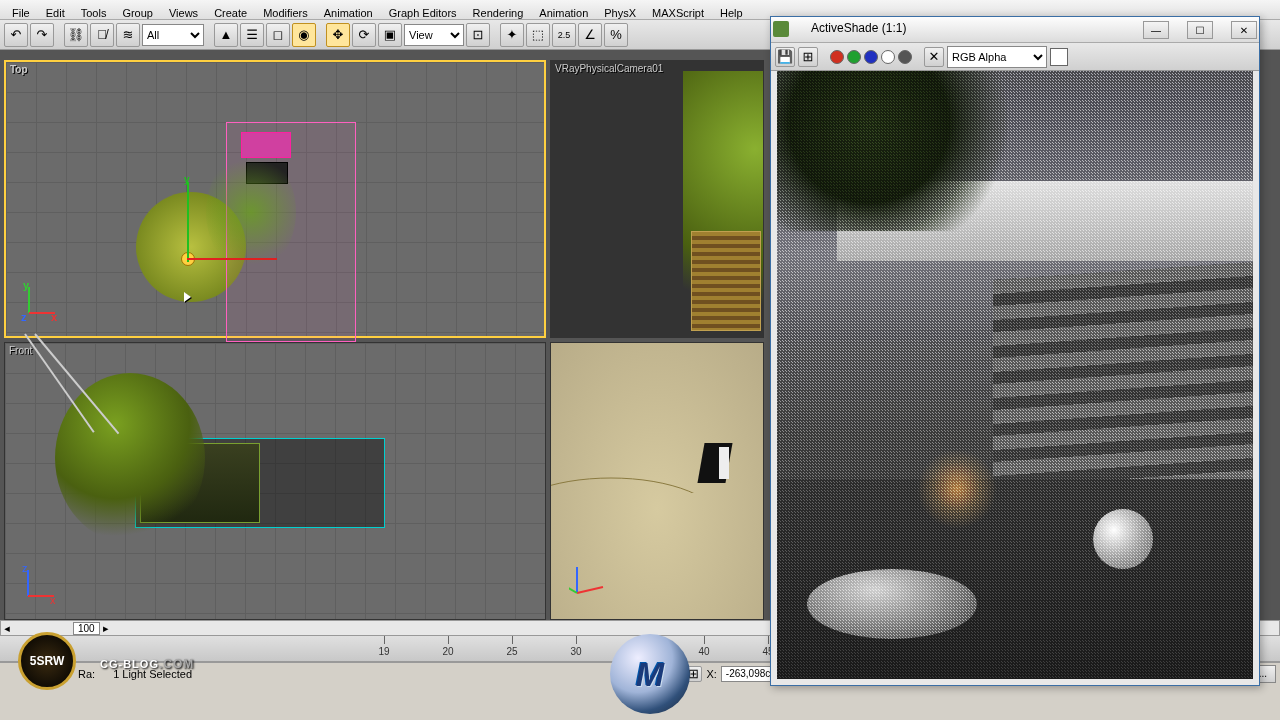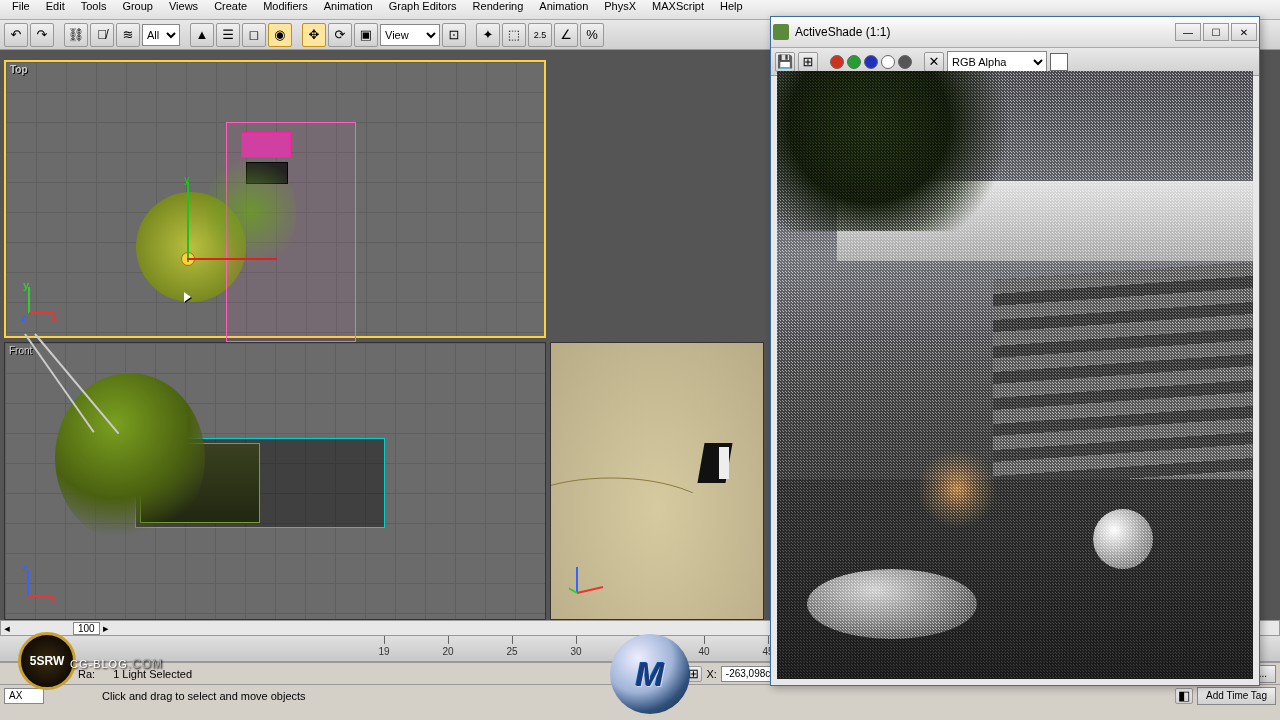--- a/index.html
+++ b/index.html
@@ -1,18 +1,18 @@
 <!DOCTYPE html>
 <html><head>
 <meta charset="utf-8">
 <style>
 * { margin: 0; padding: 0; box-sizing: border-box; font-family: "Segoe UI", Tahoma, sans-serif; font-size: 11px; }
 body { background: #808080; width: 1280px; height: 720px; overflow: hidden; position: relative; }
 
-.menubar { background: linear-gradient(#f5f5f5,#e0e0e0); height: 20px; display: flex; align-items: flex-start; padding: 0 4px; border-bottom: 1px solid #aaa; }
+.menubar { background: linear-gradient(#f5f5f5,#e0e0e0); height: 20px; display: flex; align-items: flex-end; padding: 0 4px; border-bottom: 1px solid #aaa; }
 .menubar span { padding: 0 8px; cursor: default; }
 
 .toolbar { background: linear-gradient(#e8e8e8,#d0d0d0); height: 30px; display: flex; align-items: center; padding: 0 4px; gap: 2px; border-bottom: 1px solid #999; }
 .tbtn { width: 24px; height: 24px; background: linear-gradient(#f0f0f0,#d0d0d0); border: 1px solid #999; border-radius: 2px; display: flex; align-items: center; justify-content: center; font-size: 13px; }
 .tbtn.active { background: #ffe69c; border-color: #c09020; }
 .tsel { height: 22px; background: #fff; border: 1px solid #888; font-size: 11px; }
 .tsep { width: 6px; }
 
 .viewports { position: absolute; top: 50px; left: 0; right: 0; bottom: 100px; background: #555; }
 .vp { position: absolute; background: #6b6b6b; border: 1px solid #333; }
@@ -34,21 +34,21 @@
 .timeline-scroll { height: 16px; background: #e8e8e8; border: 1px solid #999; display: flex; align-items: center; }
 .timeline-ruler { height: 26px; background: linear-gradient(#e0e0e0,#c8c8c8); position: relative; border-bottom: 1px solid #999; }
 .tick { position: absolute; top: 0; width: 1px; height: 8px; background: #666; }
 .tick-label { position: absolute; top: 10px; font-size: 10px; color: #333; transform: translateX(-50%); }
 .status-row { height: 22px; display: flex; align-items: center; gap: 4px; padding: 0 4px; border-top: 1px solid #999; }
 .status-input { background: #fff; border: 1px solid #888; height: 16px; padding: 0 4px; font-size: 10px; }
 .status-btn { background: linear-gradient(#f0f0f0,#d0d0d0); border: 1px solid #888; height: 18px; padding: 0 8px; font-size: 10px; }
 
 
 .aswin { position: absolute; top: 16px; left: 770px; width: 490px; height: 670px; background: #e8e8e8; border: 1px solid #3a6ea5; box-shadow: 2px 2px 8px rgba(0,0,0,.3); }
-.aswin-titlebar { height: 26px; background: linear-gradient(#fdfdfd,#dcdcdc); display: flex; align-items: center; padding: 15px 2px; border-bottom: 1px solid #aaa; }
+.aswin-titlebar { height: 26px; background: linear-gradient(#fdfdfd,#dcdcdc); display: flex; align-items: flex-start; padding: 4px 2px; border-bottom: 1px solid #aaa; gap: 16px; }
 .aswin-titlebar .ico { width: 16px; height: 16px; background: #5a8a3a; border-radius: 2px; margin-right: 6px; }
 .aswin-titlebar .title { flex: 1; font-size: 12px; }
 .aswin-titlebar .wbtn { width: 26px; height: 18px; background: linear-gradient(#f5f5f5,#d8d8d8); border: 1px solid #999; margin-left: 2px; display: flex; align-items: center; justify-content: center; font-size: 10px; }
 .aswin-toolbar { height: 28px; background: linear-gradient(#e8e8e8,#d0d0d0); display: flex; align-items: center; gap: 3px; padding: 0 4px; border-bottom: 1px solid #999; }
 .aswin-render { position: absolute; top: 54px; left: 6px; right: 6px; bottom: 6px; background: #000; overflow: hidden; }
 
 .dot { width: 14px; height: 14px; border-radius: 50%; border: 1px solid #666; }
 .swatch { width: 18px; height: 18px; background: #fff; border: 1px solid #666; }
 
 .render-sky { position: absolute; inset: 0; background: linear-gradient(#7a7a80 0%, #9a9aa0 30%, #606060 60%, #3a3a3a 100%); }
@@ -56,21 +56,21 @@
   repeating-conic-gradient(#000 0% 0.5%, #fff 0.5% 1%) 0 0/3px 3px; mix-blend-mode: overlay; }
 .render-tree { position: absolute; top: -20px; left: -20px; width: 280px; height: 180px; background: radial-gradient(circle at 40% 40%, #2a3a1a 0%, #1a2510 40%, transparent 70%); }
 .render-wall { position: absolute; top: 110px; left: 60px; right: 0; height: 80px; background: linear-gradient(#e8e8e8,#c0c0c0); }
 .render-stairs { position: absolute; top: 200px; right: 0; width: 260px; height: 240px; background: repeating-linear-gradient(180deg, #888 0 14px, #555 14px 26px); transform: skewY(-4deg); }
 .render-floor { position: absolute; bottom: 0; left: 0; right: 0; height: 200px; background: linear-gradient(#4a4a4a,#2a2a2a); }
 .render-glow { position: absolute; bottom: 150px; left: 140px; width: 80px; height: 80px; border-radius: 50%; background: radial-gradient(circle, rgba(255,200,120,.7), transparent 70%); }
 .render-lamp { position: absolute; bottom: 110px; right: 100px; width: 60px; height: 60px; border-radius: 50%; background: radial-gradient(circle at 35% 35%, #fff, #bbb 50%, #888); }
 .render-table { position: absolute; bottom: 40px; left: 30px; width: 170px; height: 70px; border-radius: 50%; background: radial-gradient(ellipse at 40% 30%, #ddd, #999 60%, #666); }
 
 .logo-badge { position: absolute; left: 18px; bottom: 30px; width: 58px; height: 58px; border-radius: 50%; background: radial-gradient(circle,#3a2a10,#000); border: 3px solid #c9a030; display: flex; align-items: center; justify-content: center; color: #fff; font-weight: bold; font-size: 12px; z-index: 50; }
-.logo-text { position: absolute; left: 70px; bottom: 48px; color: #fff; font-weight: normal; font-size: 16px; text-shadow: 1px 1px 2px #000; z-index: 50; letter-spacing: 1px; }
+.logo-text { position: absolute; left: 100px; bottom: 48px; color: #fff; font-weight: bold; font-size: 16px; text-shadow: 1px 1px 2px #000; z-index: 50; letter-spacing: 1px; }
 .logo-text .dim { color: #aaa; font-size: 12px; }
 .logo-center { position: absolute; left: 610px; bottom: 6px; width: 80px; height: 80px; border-radius: 50%; background: radial-gradient(circle at 35% 30%,#eef,#a0b4d8 45%,#30507a 70%,#162030); display: flex; align-items: center; justify-content: center; z-index: 50; }
 .logo-center .m { font-size: 34px; font-weight: bold; font-style: italic; color: #1a3a7a; text-shadow: 1px 1px 0 #cde, -1px -1px 0 #05a; }
 </style>
 </head>
 <body>
 
 <div class="menubar">
   <span>File</span>
   <span>Edit</span>
@@ -88,21 +88,21 @@
   <span>Help</span>
 </div>
 
 <div class="toolbar">
   <div class="tbtn">↶</div>
   <div class="tbtn">↷</div>
   <div class="tsep"></div>
   <div class="tbtn">⛓</div>
   <div class="tbtn">⛓̸</div>
   <div class="tbtn">≋</div>
-  <select class="tsel" style="width:38px">
+  <select class="tsel" style="width:62px">
     <option>All</option>
   </select>
   <div class="tsep"></div>
   <div class="tbtn">▲</div>
   <div class="tbtn">☰</div>
   <div class="tbtn">◻</div>
   <div class="tbtn active">◉</div>
   <div class="tsep"></div>
   <div class="tbtn active">✥</div>
   <div class="tbtn">⟳</div>
@@ -140,20 +140,25 @@
     <div class="cursor-arrow" style="left:178px;top:230px"></div>
     <svg class="vp-axis">
         <line x1="8" y1="32" x2="8" y2="6" stroke="#3c3" stroke-width="2"></line>
         <line x1="8" y1="32" x2="34" y2="32" stroke="#e33" stroke-width="2"></line>
         <text x="2" y="8" fill="#3c3" font-size="9">y</text>
         <text x="30" y="40" fill="#e33" font-size="9">x</text>
         <text x="0" y="40" fill="#36f" font-size="9">z</text>
       </svg>
   </div>
 
+  <div class="vp vp-cam">
+    <div class="vp-label">VRayPhysicalCamera01</div>
+    <div style="position:absolute;right:-40px;top:10px;width:120px;height:260px;background:radial-gradient(circle at 60% 30%,#8ab030,#4a6010 60%,transparent 80%)"></div>
+    <div style="position:absolute;left:140px;top:170px;width:70px;height:100px;border:1px solid #c0a050;background:repeating-linear-gradient(#a08030 0 4px,#705020 4px 8px)"></div>
+  </div>
 
   <div class="vp vp-front">
     <div class="vp-grid"></div>
     <div class="vp-label">Front</div>
     <div class="geom-box" style="left:130px;top:95px;width:250px;height:90px;border-color:#00d0d0;background:rgba(0,0,0,.4)"></div>
     <div class="geom-box" style="left:135px;top:100px;width:120px;height:80px;border-color:#7aa030;background:linear-gradient(#3a4020,#202810)"></div>
     <div class="geom-blob" style="left:50px;top:30px;width:150px;height:170px;background:radial-gradient(circle at 40% 30%,#7aa020,#4a6010 50%,transparent 75%)"></div>
     <div style="position:absolute;left:20px;top:-10px;width:120px;height:2px;background:#ccc;transform:rotate(55deg);transform-origin:left"></div>
     <div style="position:absolute;left:30px;top:-10px;width:130px;height:2px;background:#ccc;transform:rotate(50deg);transform-origin:left"></div>
     <svg class="vp-axis">
@@ -225,28 +230,20 @@
     <span>X:</span>
     <input class="status-input" style="width: 70px;" value="-263,098cm">
     <span>Y:</span>
     <input class="status-input" style="width: 40px;" value="-903">
     <input class="status-input" style="width: 60px;" value="88,414cm">
     <span>Grid</span>
     <span style="flex:0 0 200px"></span>
     <button class="status-btn">Set Key</button>
     <button class="status-btn">Key Filters...</button>
   </div>
-  <div class="status-row">
-    <input class="status-input" style="width: 40px;" value="AX">
-    <span style="width:50px"></span>
-    <span style="flex:0 0 500px">Click and drag to select and move objects</span>
-    <span style="flex:1"></span>
-    <span class="tbtn" style="width:18px;height:16px">◧</span>
-    <button class="status-btn">Add Time Tag</button>
-  </div>
 </div>
 
 <div class="aswin">
   <div class="aswin-titlebar">
     <div class="ico"></div>
     <div class="title">ActiveShade (1:1)</div>
     <div class="wbtn">—</div>
     <div class="wbtn">☐</div>
     <div class="wbtn close">✕</div>
   </div>

